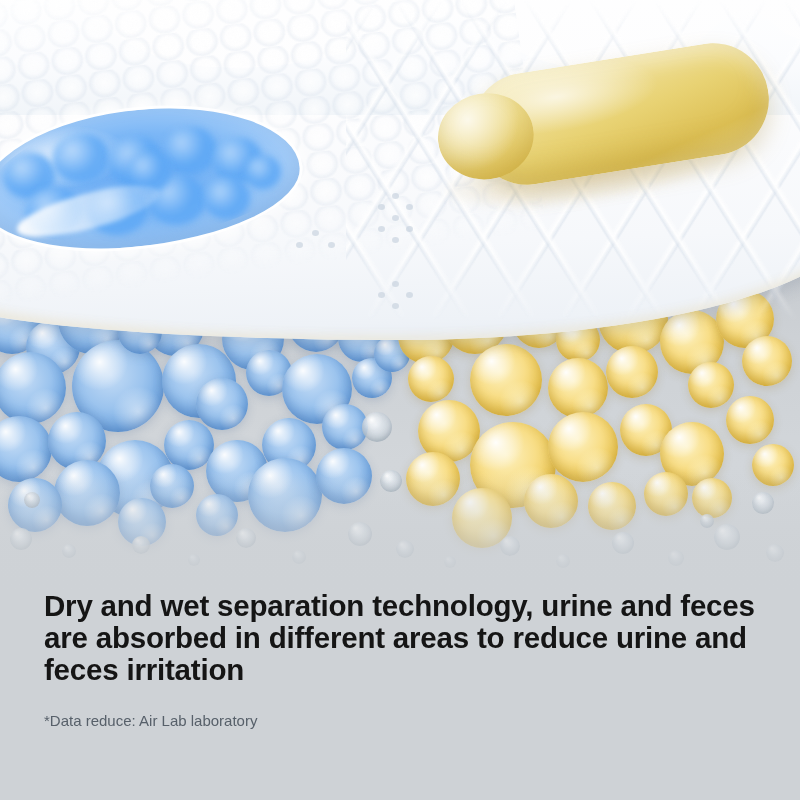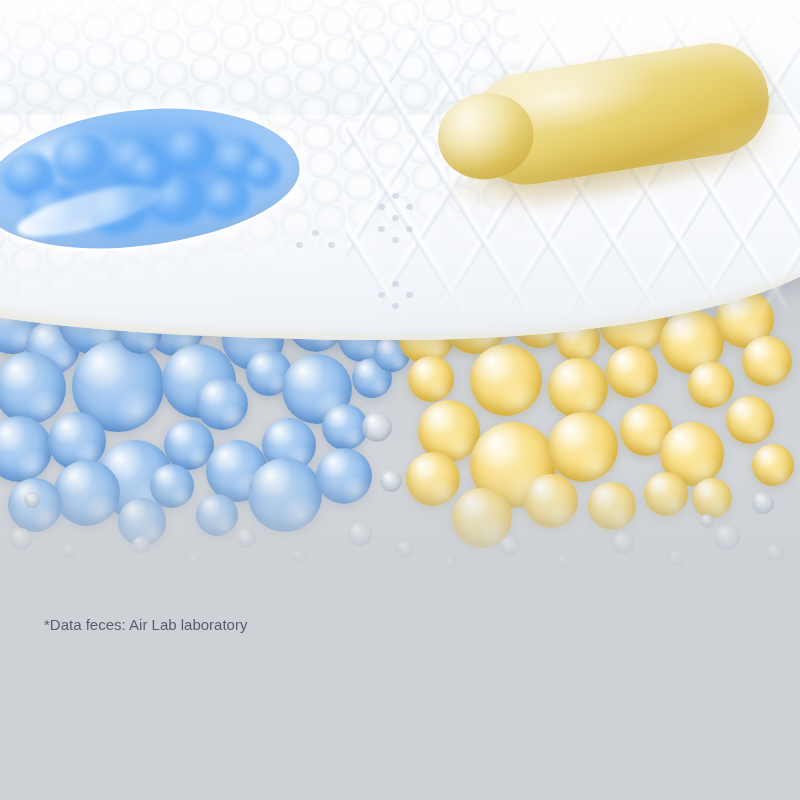--- a/index.html
+++ b/index.html
@@ -431,16 +431,17 @@
       <div class="stool-shadow"></div>
       <div class="stool">
         <div class="stool-tip"></div>
       </div>
 
     </div>
     <div class="slab-rim"></div>
   </div>
 
   <div class="caption">
-    <p class="subnote">*Data feces: Air Lab laboratory</p>
+    <p class="headline">Dry and wet separation technology, urine and feces are absorbed in different areas to reduce urine and feces irritation</p>
+    <p class="subnote">*Data reduce: Air Lab laboratory</p>
   </div>
 
 </div>
 
 </body></html>

